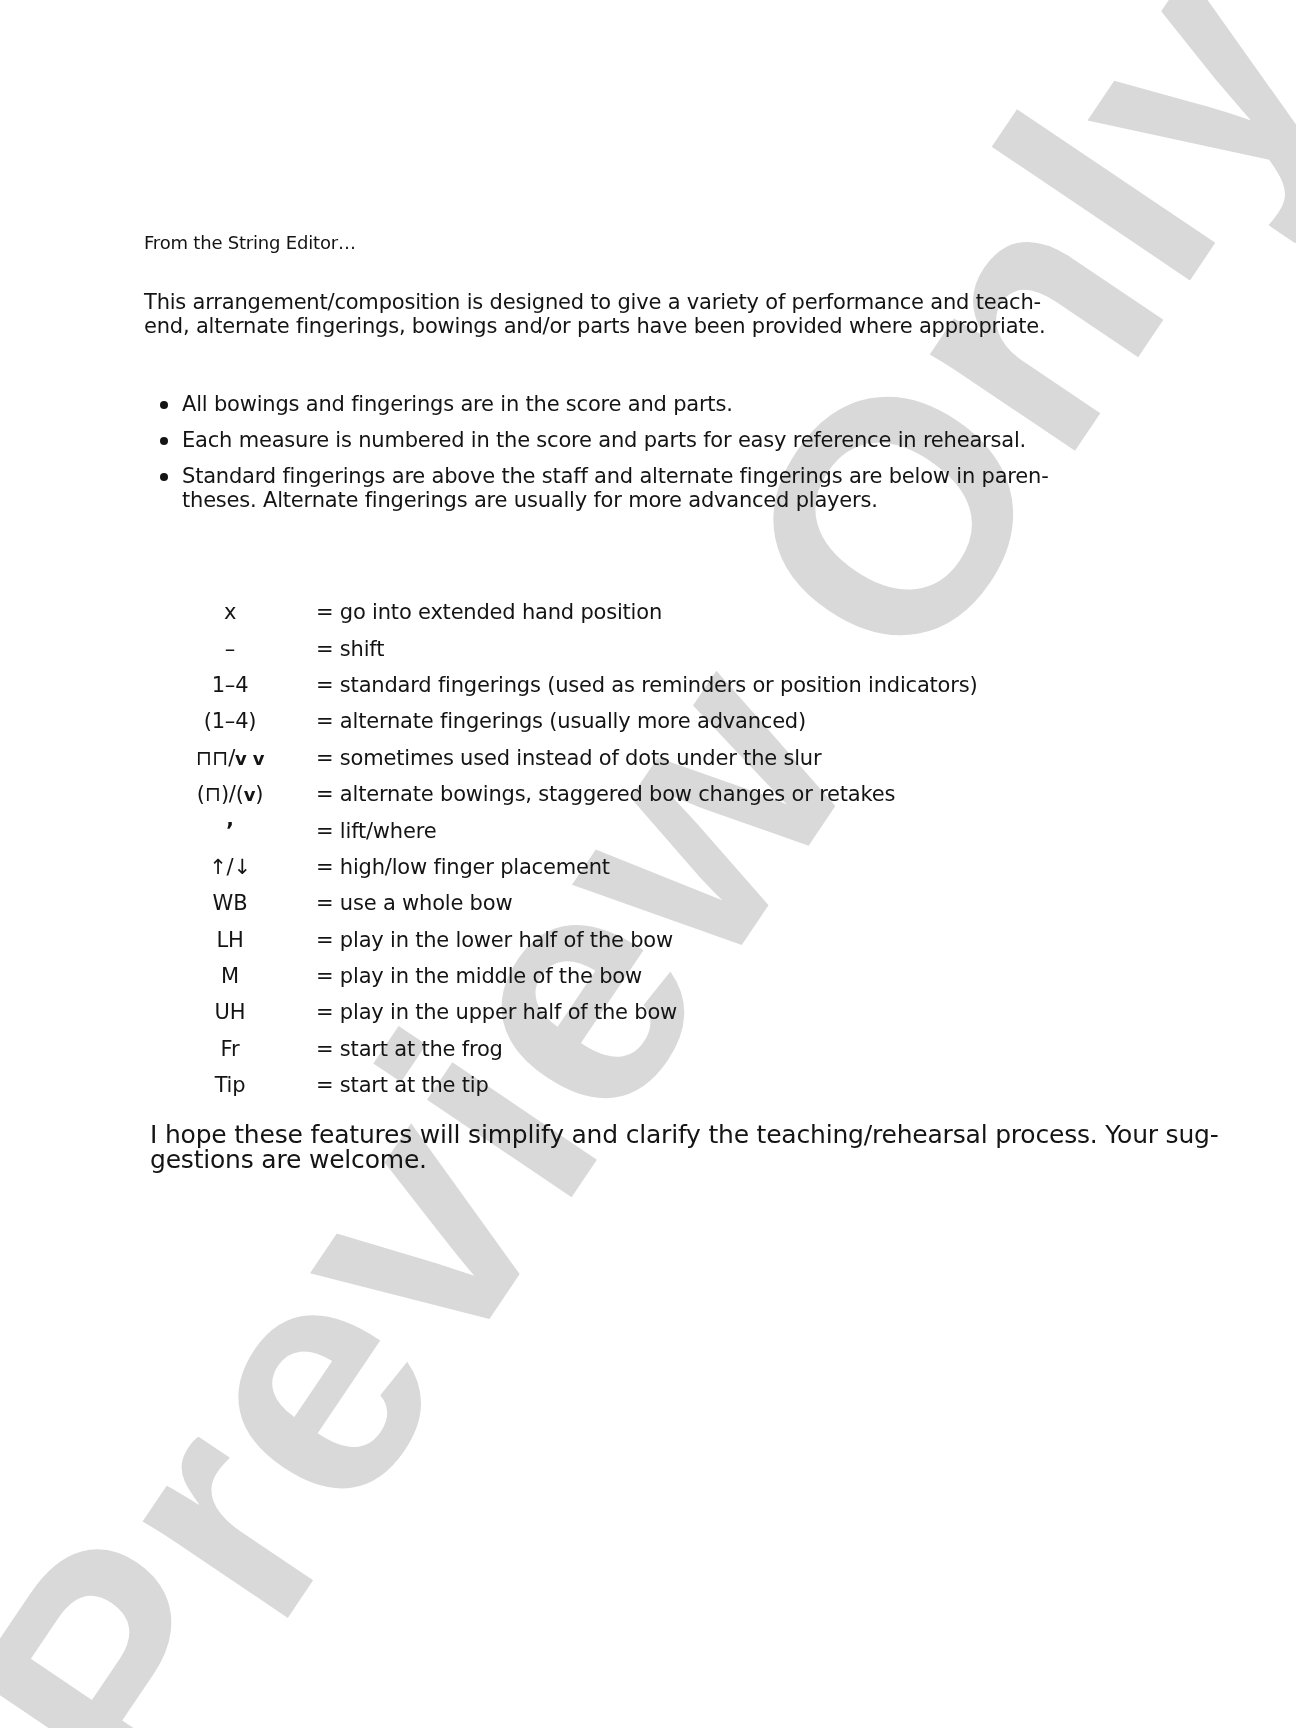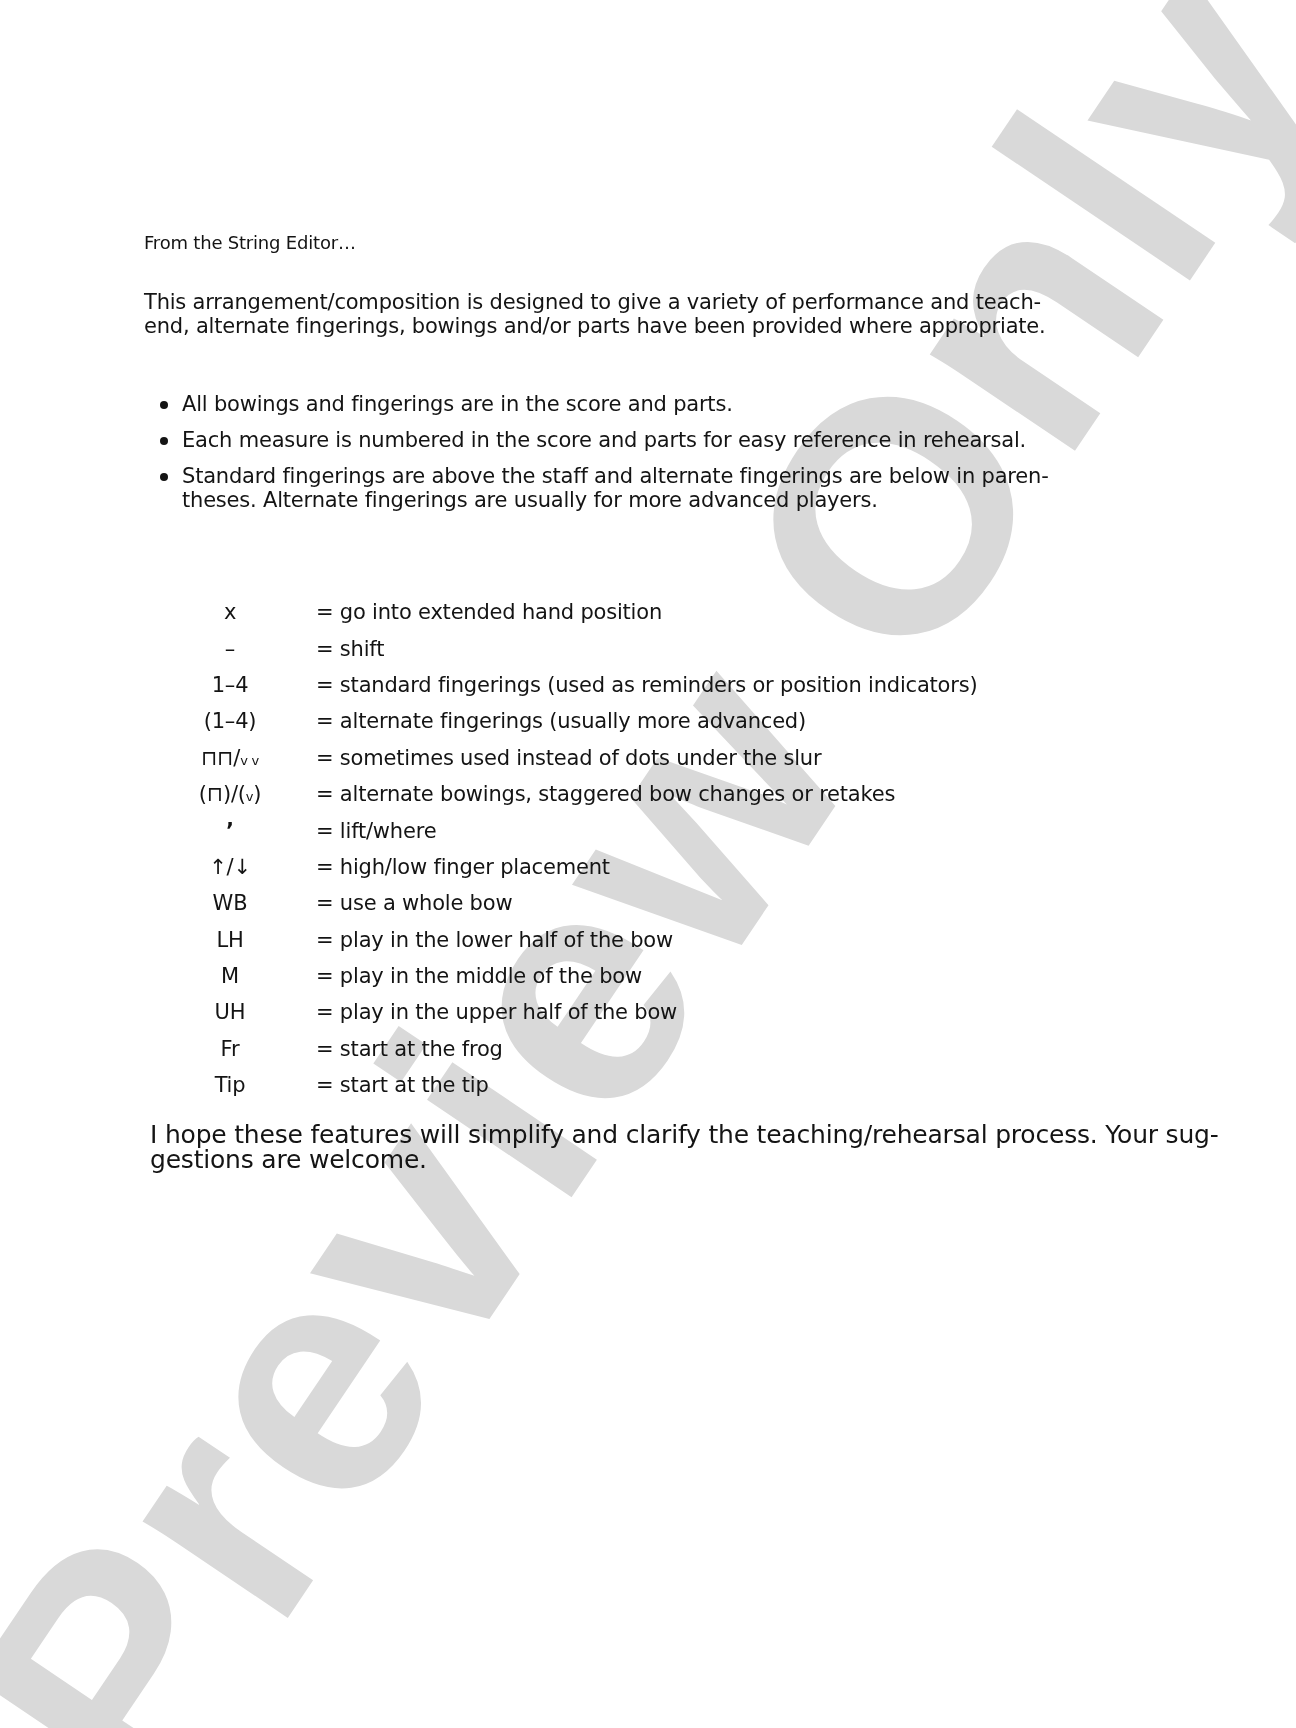--- a/index.html
+++ b/index.html
@@ -94,21 +94,21 @@
       height: 36.4px;
       display: flex;
       align-items: center;
       white-space: nowrap;
     }
     .key-sym {
       width: 120px;
       text-align: center;
       flex: 0 0 120px;
     }
-    .key-sym .small { font-size: 13px; }
+    .key-sym .small { font-size: 18px; font-weight: bold; }
     .key-def {
       padding-left: 26px;
     }
     .closing {
       position: absolute;
       left: 150px;
       top: 1122px;
       font-size: 25px;
       line-height: 25px;
       letter-spacing: -0.2px;

